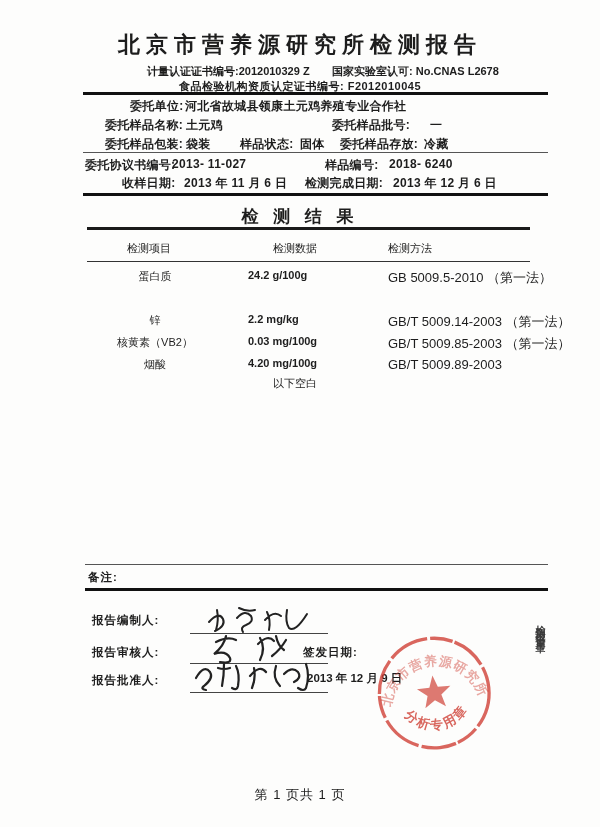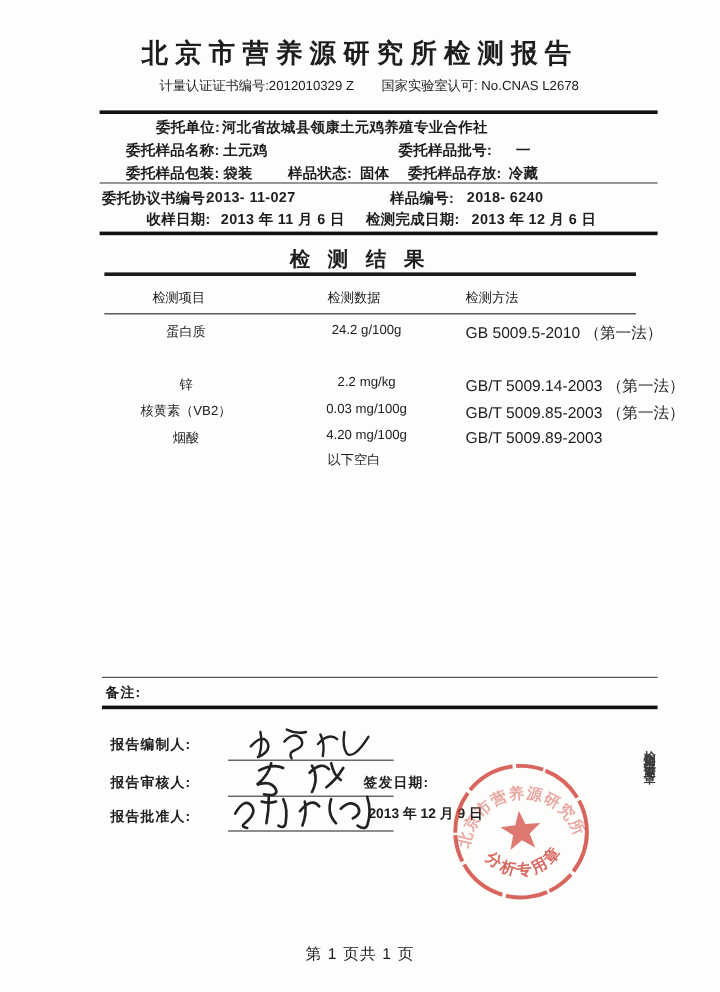--- a/index.html
+++ b/index.html
@@ -13,32 +13,32 @@
     font-family:"Liberation Sans","DejaVu Sans",sans-serif;
     color:#1d1d1d;
   }
   .abs{position:absolute;white-space:nowrap;}
   .line{position:absolute;background:#1a1a1a;}
   .thin{height:1px;background:#555;}
   .thick{height:3px;background:#111;}
 
   
   .doc-title{top:30px;left:0;width:100%;text-align:center;font-size:22px;font-weight:700;letter-spacing:6px;}
-  .cert{font-size:11px;font-weight:400;}
+  .cert{font-size:11px;font-weight:700;margin-left:14px;}
   .cert2{top:79px;left:0;width:100%;text-align:center;font-size:11px;font-weight:700;letter-spacing:.5px;}
 
   
   .info{font-size:12px;font-weight:700;letter-spacing:.3px;}
 
   
   .sec-title{top:205px;left:0;width:100%;text-align:center;font-size:17px;font-weight:700;letter-spacing:5px;}
   .th{font-size:11px;}
   .trow{position:absolute;left:0;width:100%;height:15px;}
   .c-item{position:absolute;left:100px;width:110px;text-align:center;font-size:11px;}
-  .c-data{position:absolute;left:248px;width:115px;text-align:center;font-size:11px;font-weight:400;}
+  .c-data{position:absolute;left:248px;width:115px;text-align:left;font-size:11px;font-weight:700;}
   .c-method{position:absolute;left:388px;font-size:13px;white-space:nowrap;}
   .endnote{top:376px;left:190px;width:210px;text-align:center;font-size:11px;}
 
   
   .lbl{font-size:11.5px;font-weight:700;letter-spacing:1px;}
   .sigline{position:absolute;left:190px;width:138px;height:1px;background:#444;}
   .sig svg{display:block;}
   .issue-date{font-size:11.5px;font-weight:700;}
   .side-vertical{
     top:617px;left:533px;
@@ -52,20 +52,21 @@
   .edge-stamps{top:552px;right:0;width:34px;height:210px;overflow:hidden;}
 </style>
 </head>
 <body>
 
 <div id="page">
 
   <div class="abs doc-title">北京市营养源研究所检测报告</div>
   <div class="abs cert" style="top:64px;left:133px;">计量认证证书编号:2012010329 Z</div>
   <div class="abs cert" style="top:64px;left:318px;">国家实验室认可: No.CNAS L2678</div>
+  <div class="abs cert2">食品检验机构资质认定证书编号: F2012010045</div>
   <div class="line thick" style="top:92px;left:83px;width:465px;"></div>
 
   <div class="abs info" style="top:98px;left:130px;">委托单位:</div>
   <div class="abs info" style="top:98px;left:185px;">河北省故城县领康土元鸡养殖专业合作社</div>
 
   <div class="abs info" style="top:117px;left:105px;">委托样品名称:</div>
   <div class="abs info" style="top:117px;left:186px;">土元鸡</div>
   <div class="abs info" style="top:117px;left:332px;">委托样品批号:</div>
   <div class="abs info" style="top:117px;left:430px;">一</div>
 

